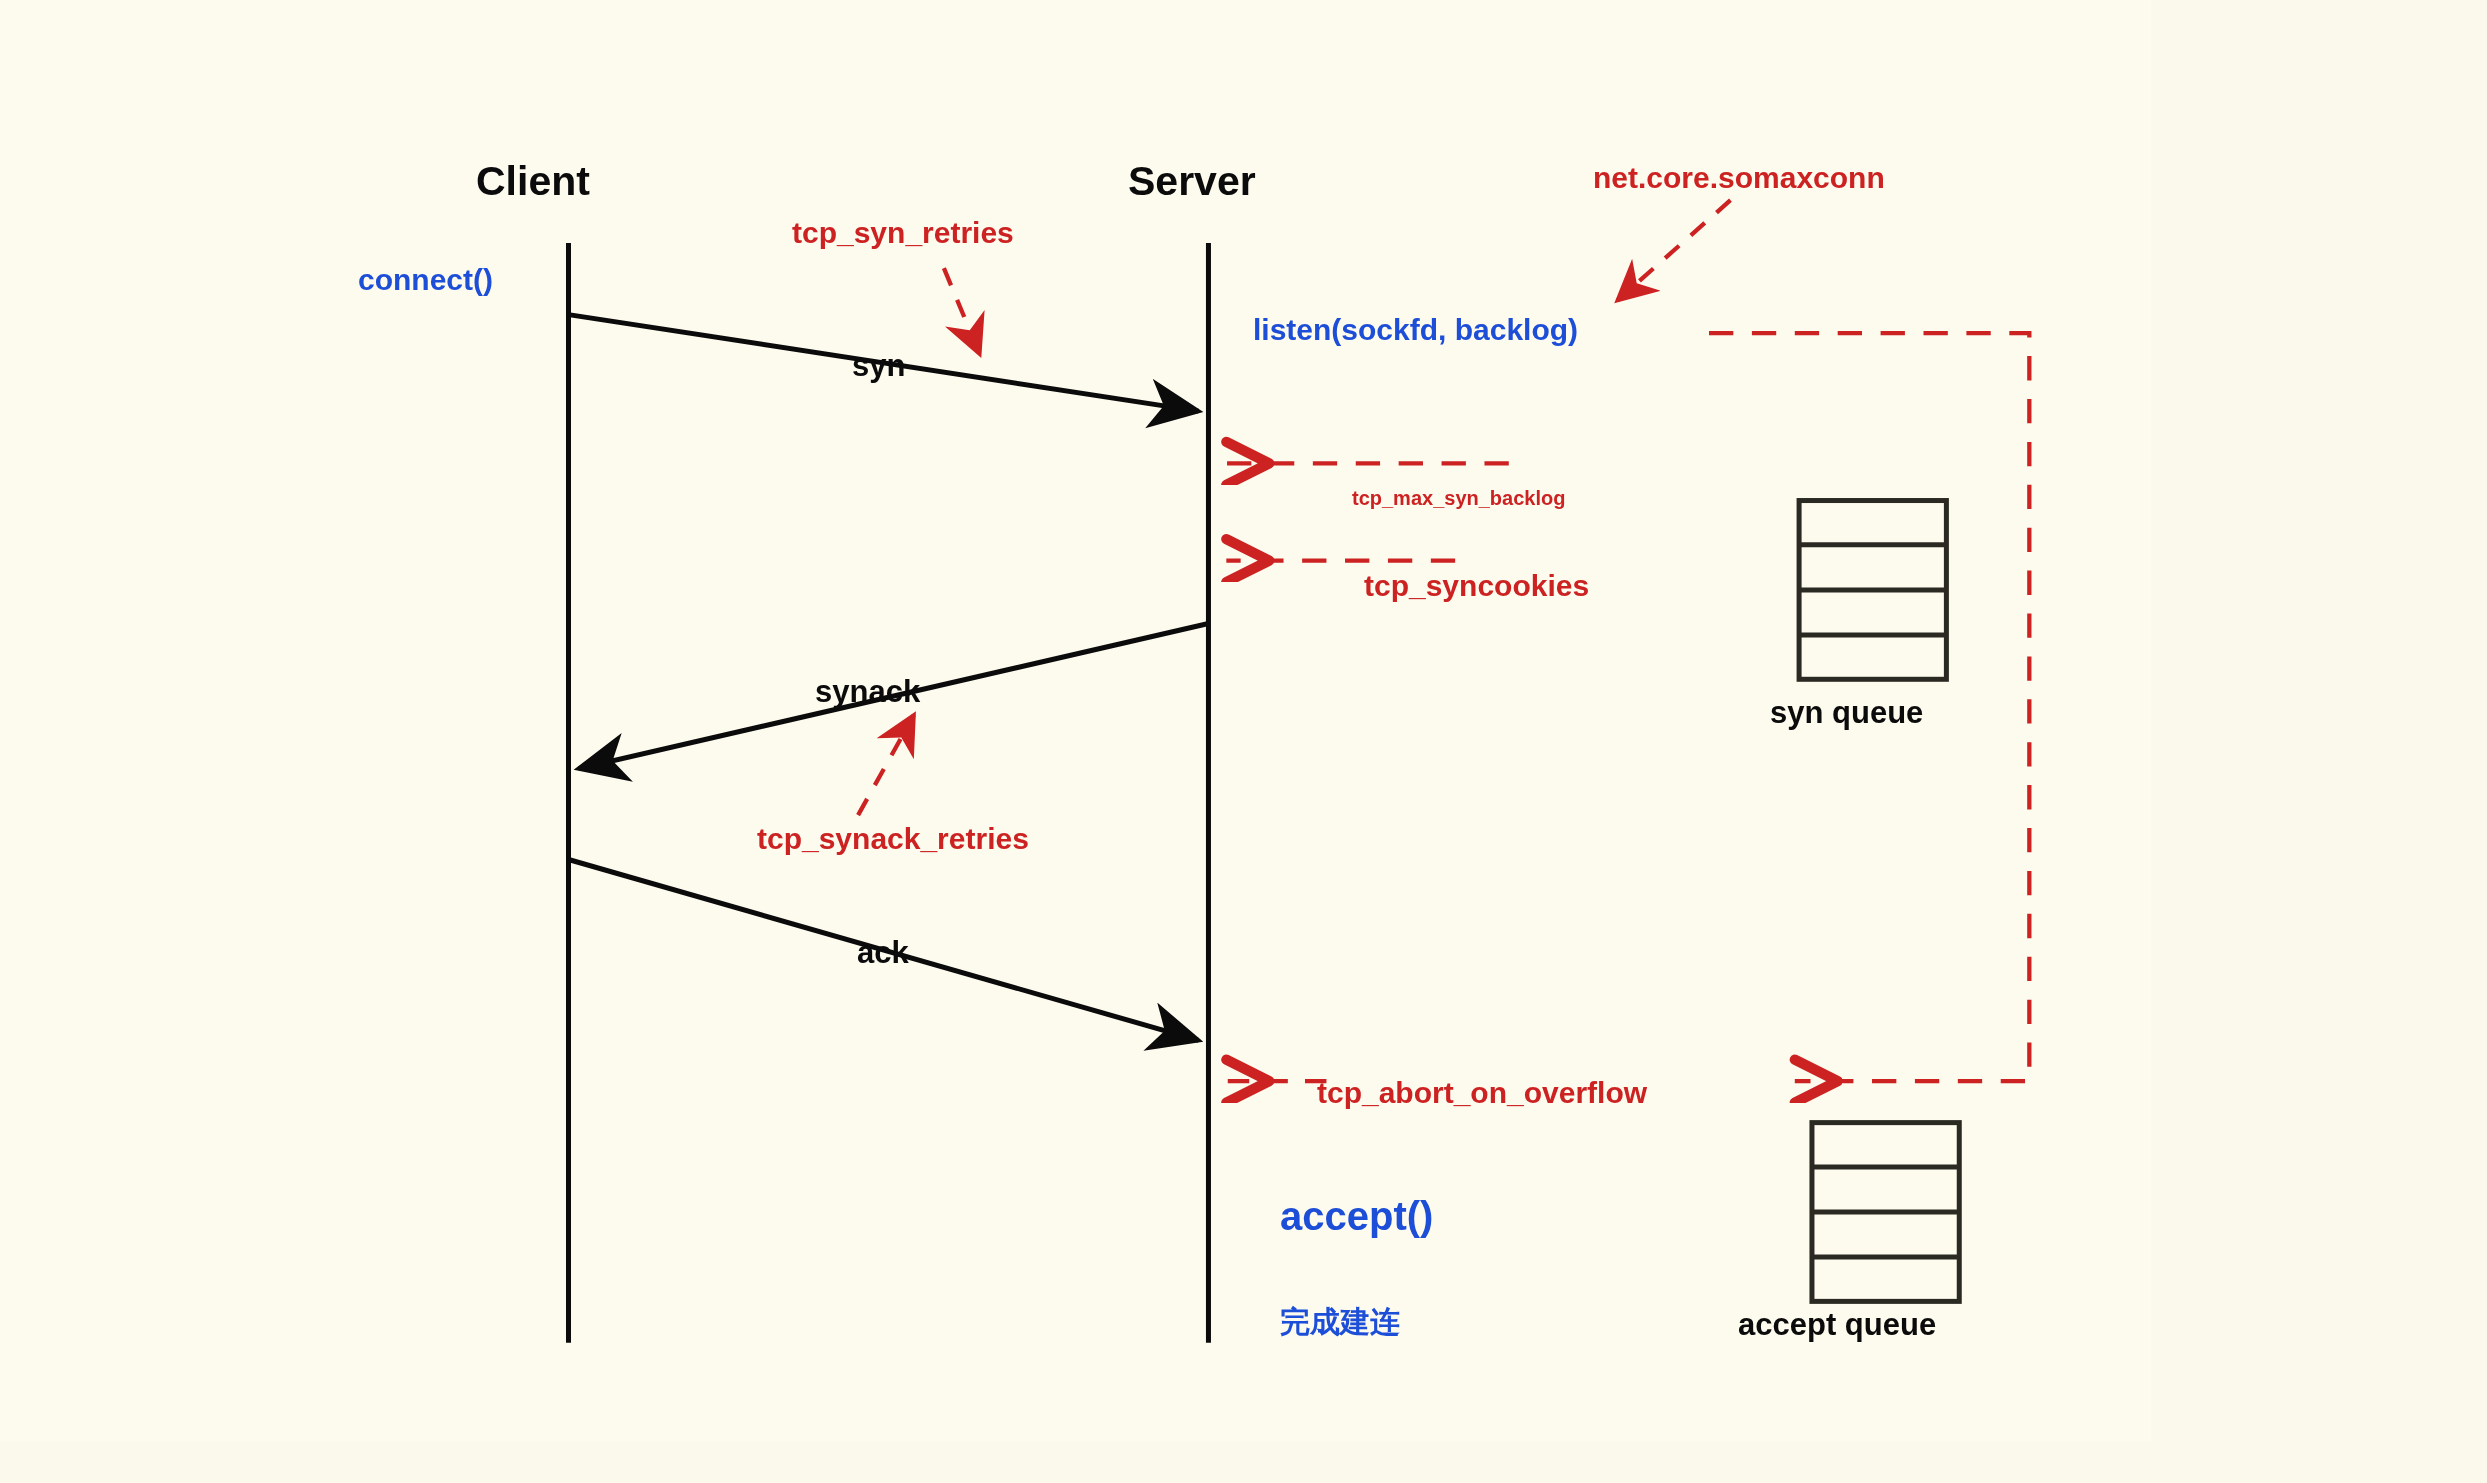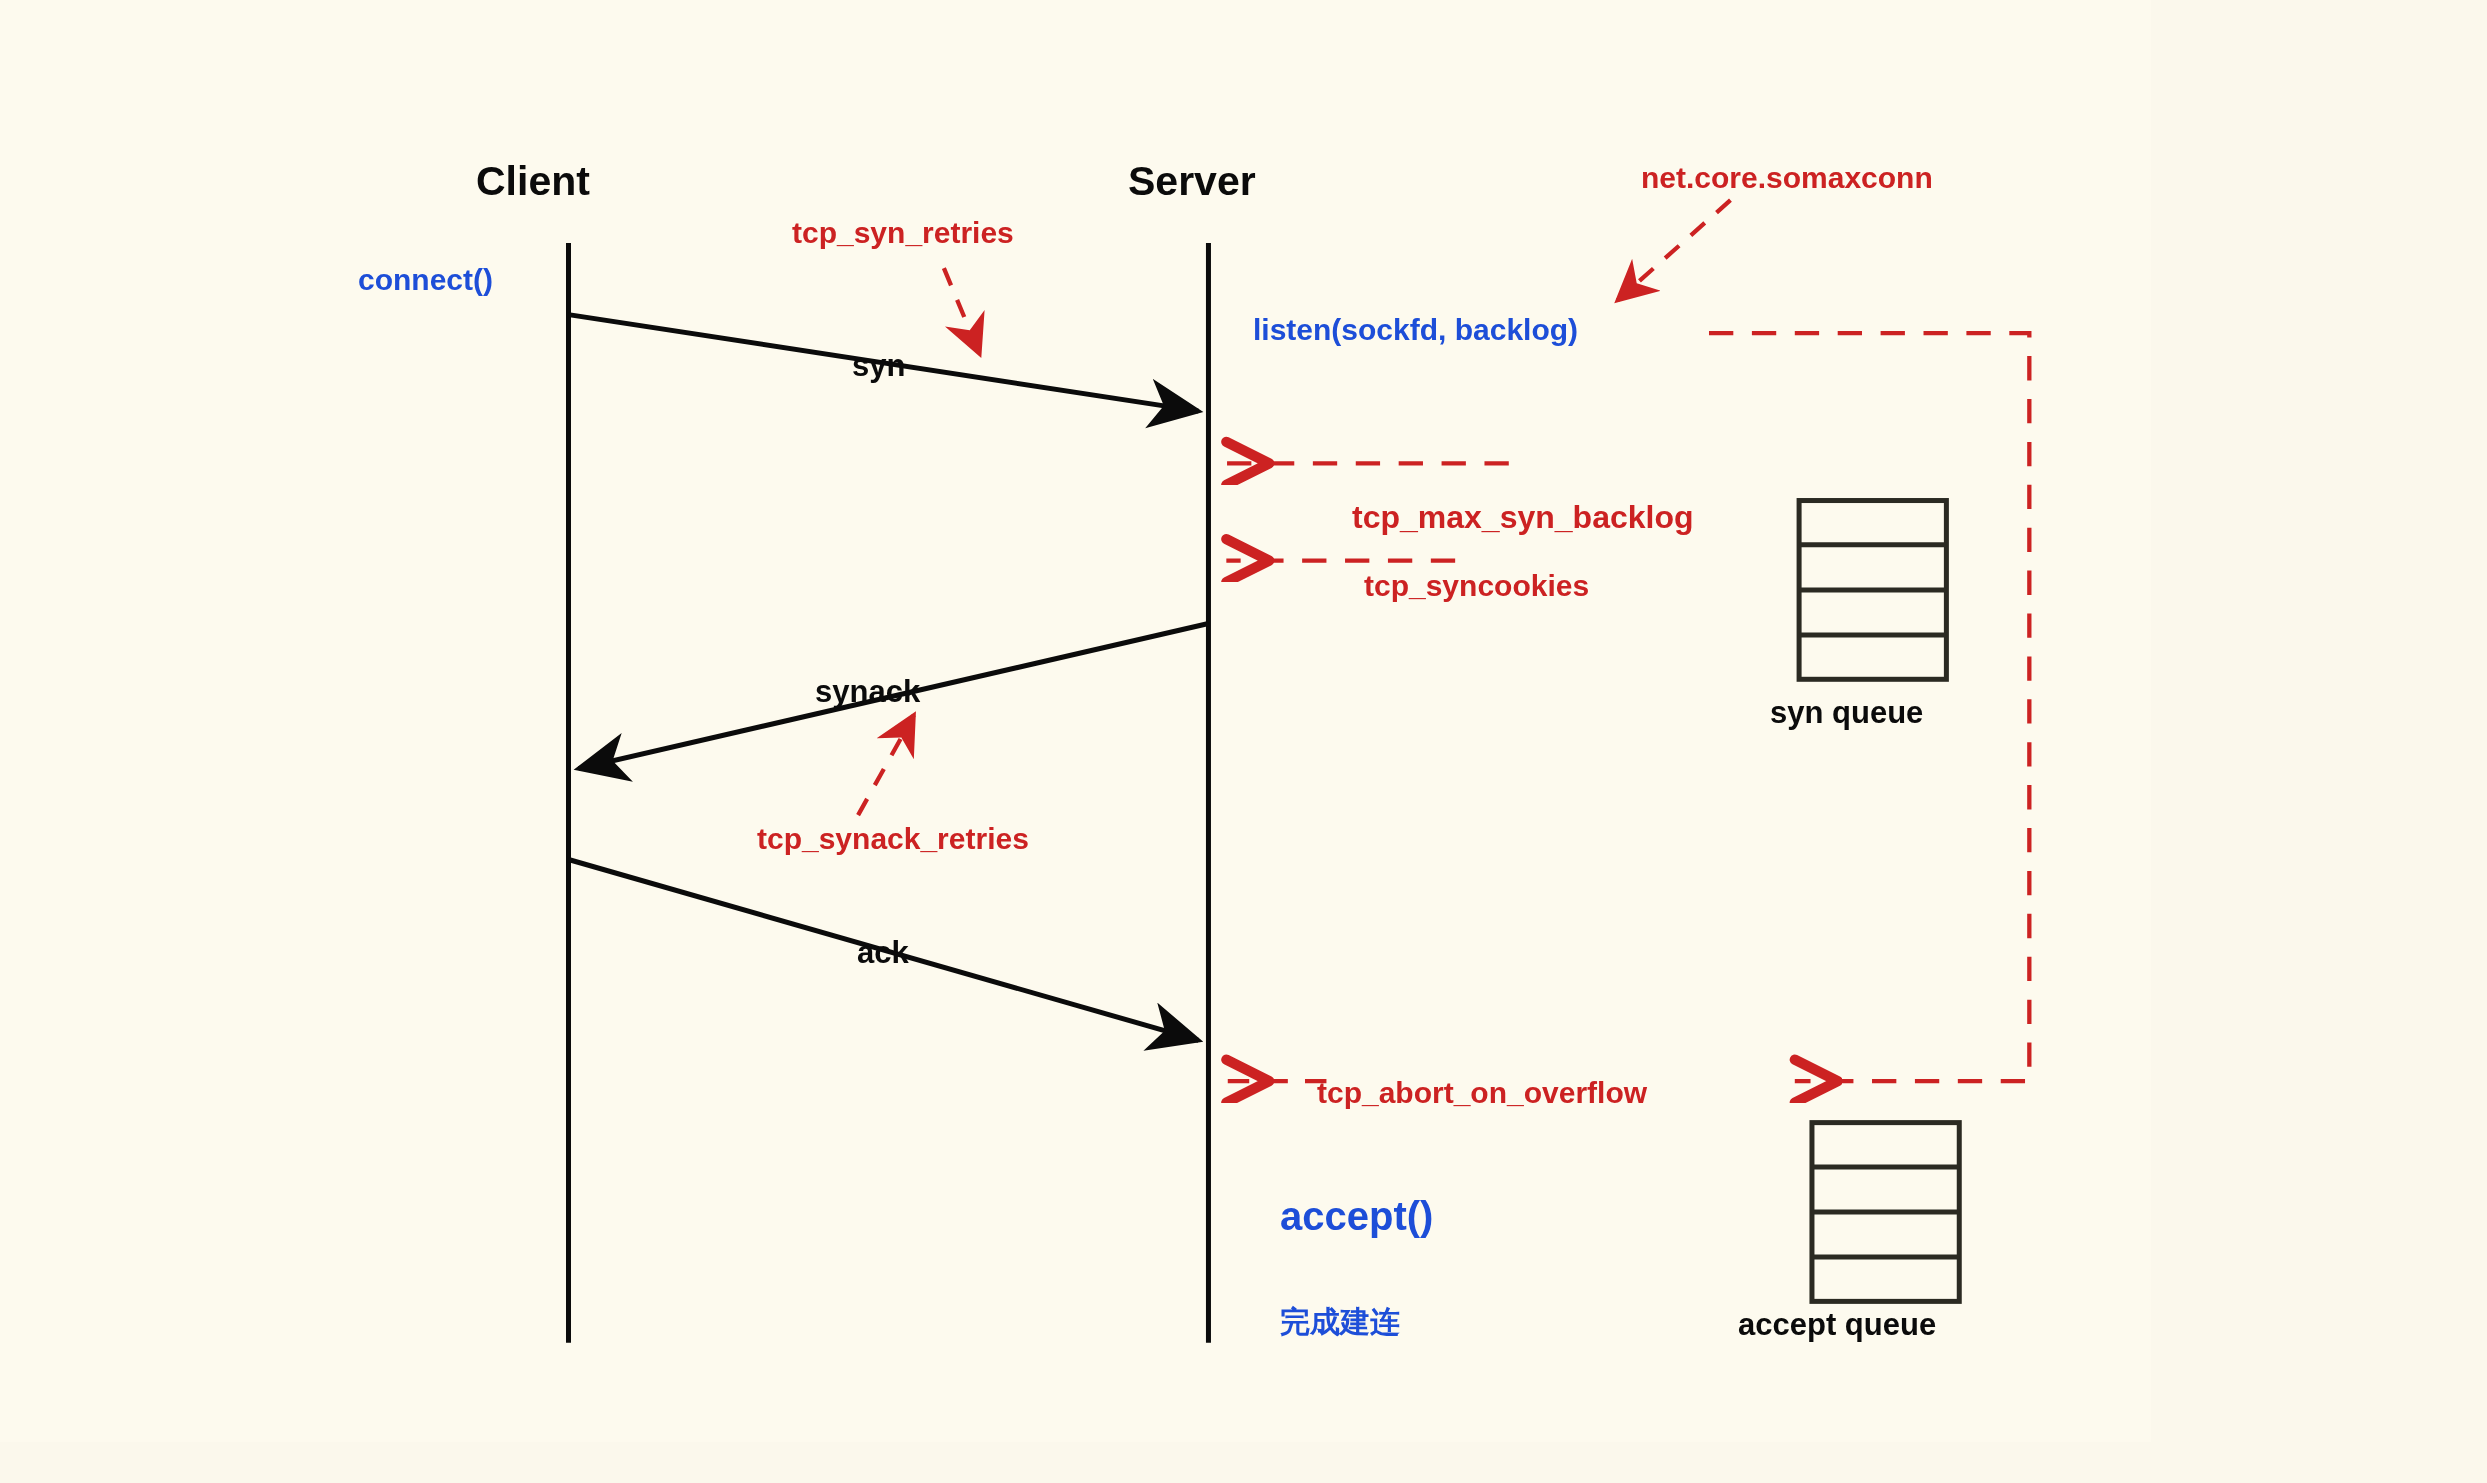--- a/index.html
+++ b/index.html
@@ -100,27 +100,27 @@
   </svg>
 
   <div class="lbl lbl-black" style="left:476px; top:161px; font-size:41px;">Client</div>
 
   <div class="lbl lbl-black" style="left:1128px; top:161px; font-size:41px;">Server</div>
 
   <div class="lbl lbl-blue" style="left:358px; top:265px; font-size:30px;">connect()</div>
 
   <div class="lbl lbl-red" style="left:792px; top:218px; font-size:30px;">tcp_syn_retries</div>
 
-  <div class="lbl lbl-red" style="left:1593px; top:163px; font-size:30px;margin-left:48px;">net.core.somaxconn</div>
+  <div class="lbl lbl-red" style="left:1593px; top:163px; font-size:30px;">net.core.somaxconn</div>
 
   <div class="lbl lbl-blue" style="left:1253px; top:315px; font-size:30px;">listen(sockfd, backlog)</div>
 
   <div class="lbl lbl-black" style="left:852px; top:350px; font-size:31px;">syn</div>
 
-  <div class="lbl lbl-red" style="left:1352px; top:488px; font-size:32px;margin-top:13px;">tcp_max_syn_backlog</div>
+  <div class="lbl lbl-red" style="left:1352px; top:488px; font-size:20px;">tcp_max_syn_backlog</div>
 
   <div class="lbl lbl-red" style="left:1364px; top:571px; font-size:30px;">tcp_syncookies</div>
 
   <div class="lbl lbl-black" style="left:815px; top:676px; font-size:31px;">synack</div>
 
   <div class="lbl lbl-black" style="left:1770px; top:697px; font-size:31px;">syn queue</div>
 
   <div class="lbl lbl-red" style="left:757px; top:824px; font-size:30px;">tcp_synack_retries</div>
 
   <div class="lbl lbl-black" style="left:857px; top:937px; font-size:31px;">ack</div>

